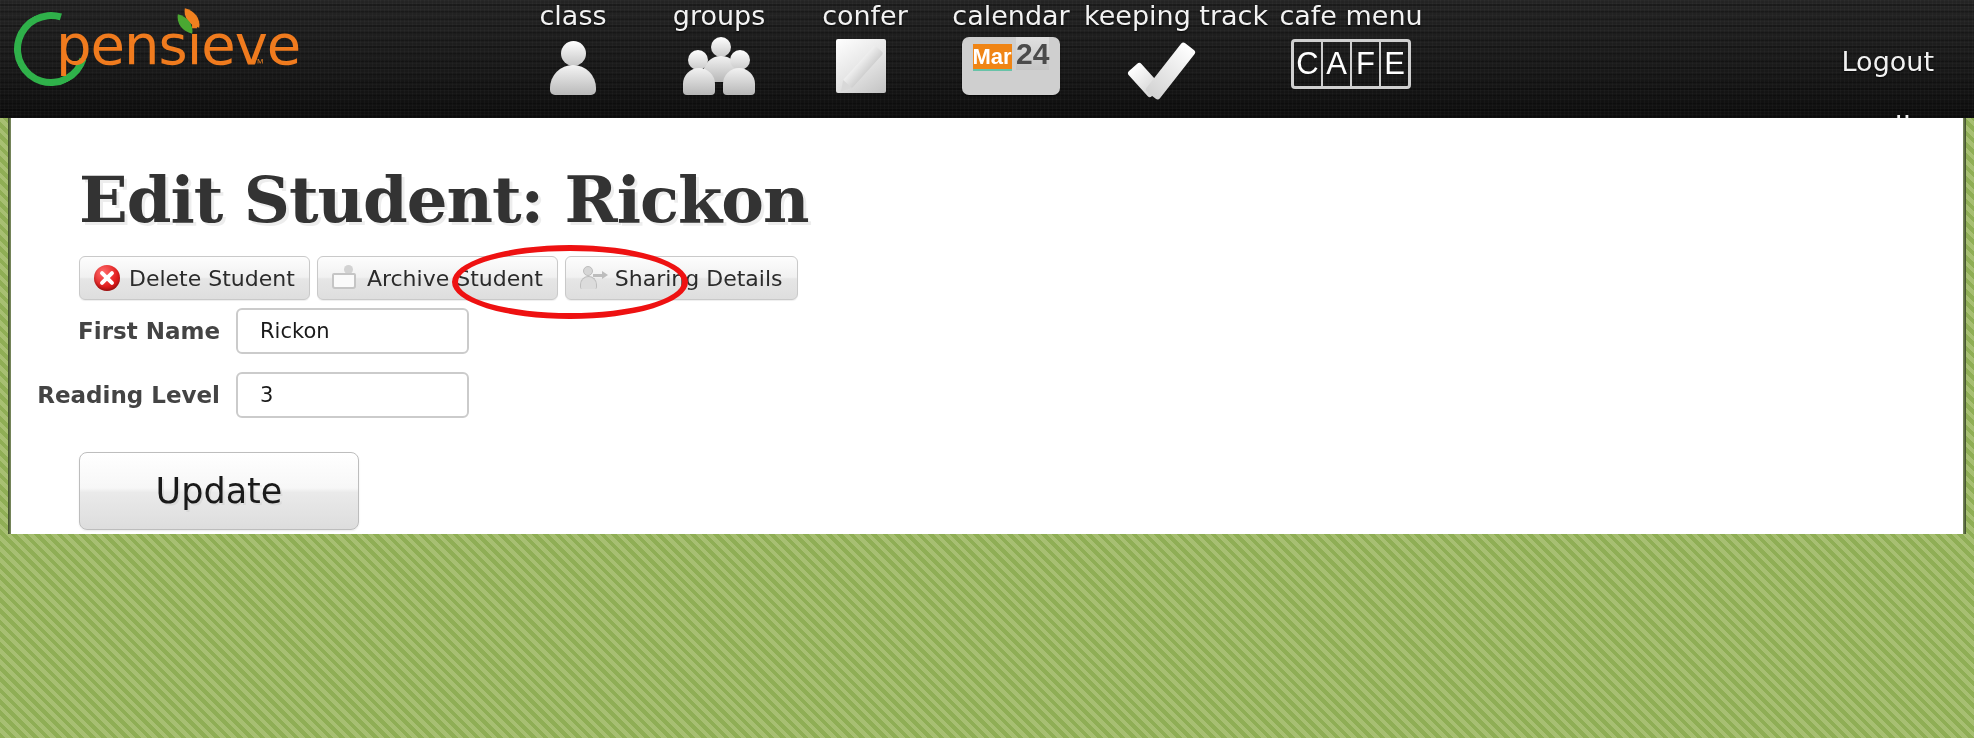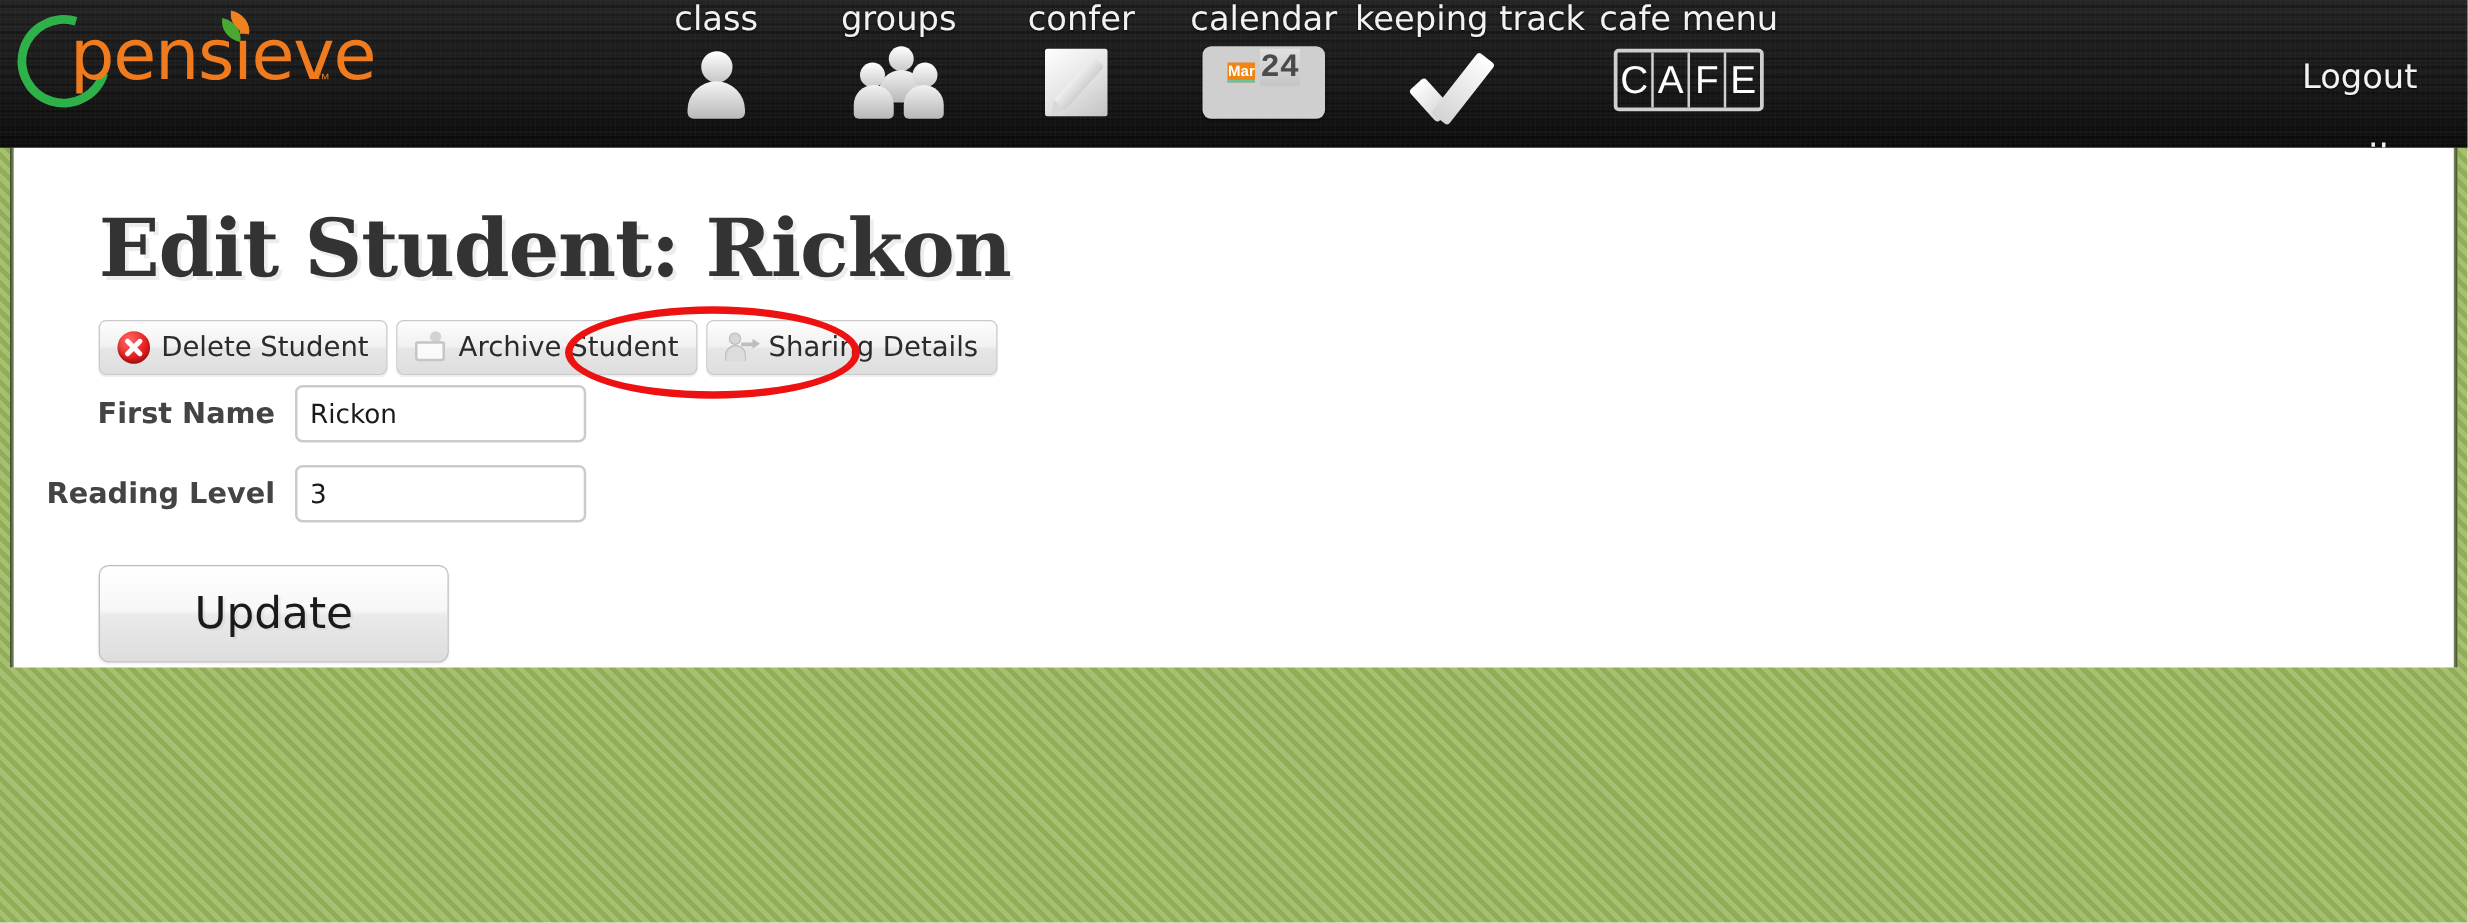--- a/index.html
+++ b/index.html
@@ -186,30 +186,30 @@
 
   
   .ic-cal {
     position: relative; width: 98px; height: 58px;
     border-radius: 7px; overflow: hidden;
     background: #cfcfcf;
     box-shadow: 0 1px 2px rgba(0,0,0,.6);
   }
   .ic-cal .cal-top {
     height: 22px; background: #f08515;
-    color: #ffffff; font-size: 12px; font-weight: bold;
+    color: #ffffff; font-size: 22px; font-weight: bold;
     line-height: 22px; text-align: center;
     font-family: "Liberation Sans", sans-serif;
     border-bottom: 2px solid #68c2a8;
   }
   .ic-cal .cal-day {
     height: 36px; line-height: 34px; text-align: center;
-    color: #4b4b4b; font-size: 26px; font-weight: bold;
+    color: #4b4b4b; font-size: 30px; font-weight: bold;
     background: linear-gradient(180deg,#e0e0e0,#c5c5c5);
-    font-family: Liberation Mono, monospace;
+    font-family: Liberation Sans, sans-serif;
   }
 
   
   .ic-check { position: relative; width: 94px; height: 58px; }
   .ic-check .s1, .ic-check .s2 {
     position: absolute;
     background: linear-gradient(180deg,#ffffff,#d3d3d3);
     border-radius: 3px;
   }
   .ic-check .s1 { left: 10px; top: 26px; width: 17px; height: 34px; transform: rotate(-42deg); }
@@ -388,21 +388,21 @@
     font-weight: bold;
     font-size: 23px;
     color: #444444;
     white-space: nowrap;
   }
   .finput {
     width: 233px; height: 46px;
     border: 2px solid #cbcbcb;
     border-radius: 6px;
     background: #ffffff;
-    padding: 0 10px;
+    padding: 0 22px;
     font-family: "DejaVu Sans", sans-serif;
     font-size: 21px;
     color: #1a1a1a;
     outline: none;
   }
 
   .update-btn {
     position: absolute; left: 68px; top: 334px;
     width: 280px; height: 78px;
     border: 1px solid #bdbdbd;

